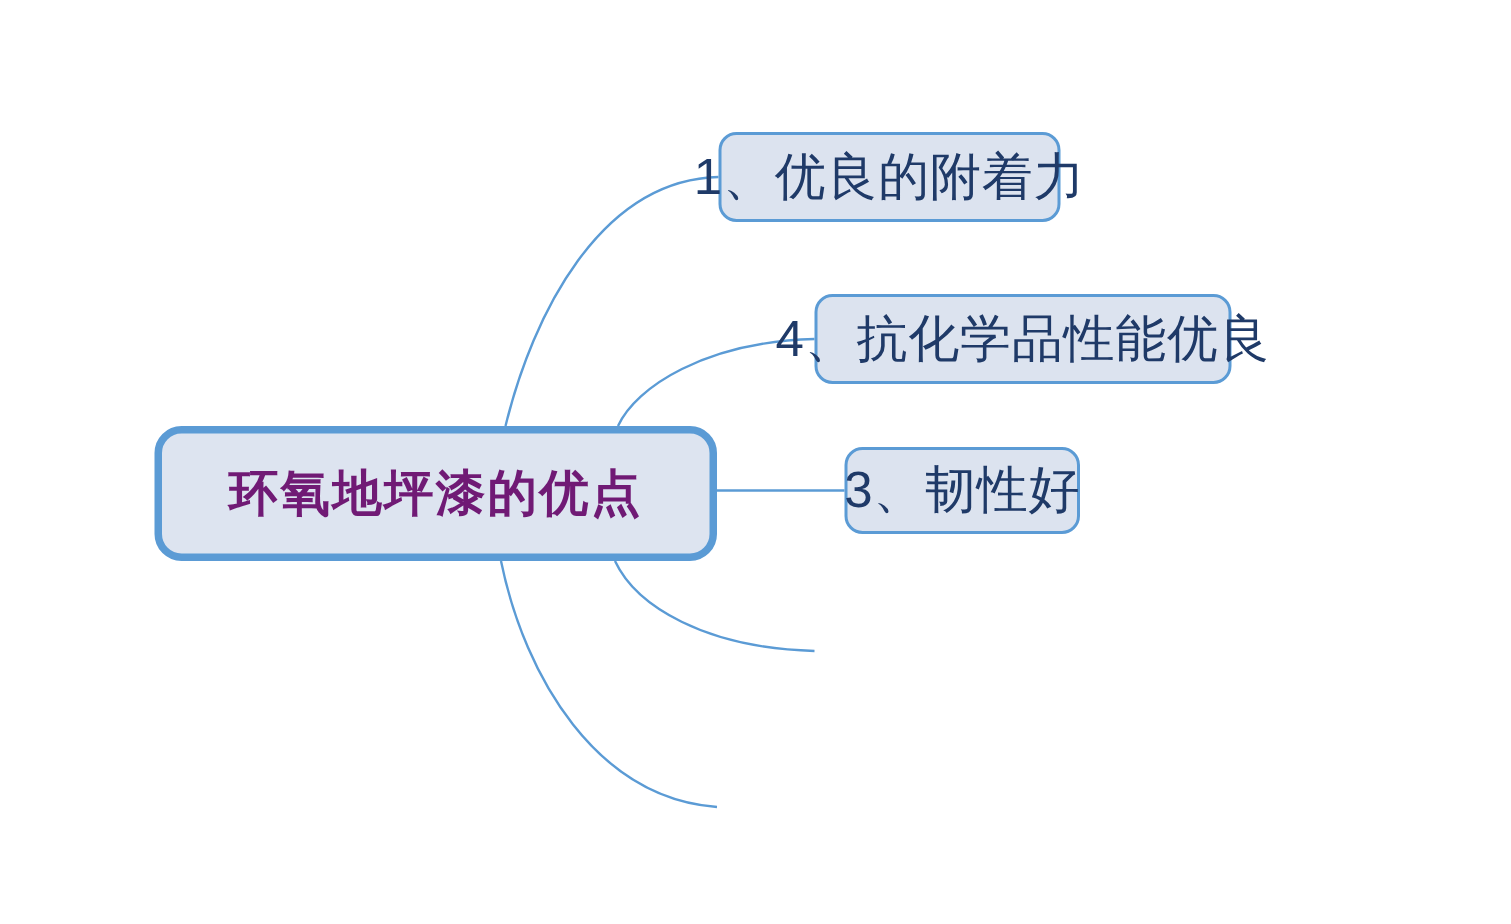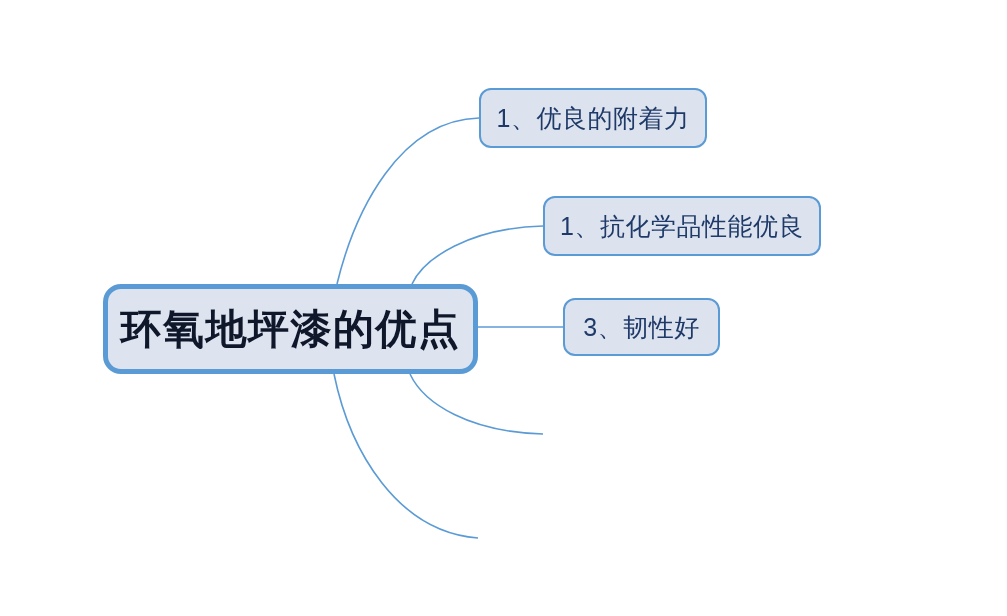--- a/index.html
+++ b/index.html
@@ -45,28 +45,28 @@
   #root-node {
     left: 103px;
     top: 284px;
     width: 375px;
     height: 90px;
     border-width: 5px;
     border-radius: 18px;
     background: #dde4f0;
   }
   #root-node .node-label {
-    color: #0f172a;
-    font-size: 41px;
+    color: #701a75;
+    font-size: 33px;
     font-weight: bold;
     letter-spacing: 1.5px;
   }
   .child-node .node-label {
     color: #1f3a68;
-    font-size: 25px;
+    font-size: 34px;
     font-weight: normal;
   }
   #child-node-1 { left: 479px; top: 88px;  width: 228px; height: 60px; }
   #child-node-2 { left: 543px; top: 196px; width: 278px; height: 60px; }
   #child-node-3 { left: 563px; top: 298px; width: 157px; height: 58px; }
   #child-node-4 { left: 543px; top: 407px; width: 253px; height: 55px; }
   #child-node-5 { left: 478px; top: 508px; width: 178px; height: 60px; }
 </style>
 </head>
 <body>
@@ -83,21 +83,21 @@
 
   <div class="node" id="root-node">
     <span class="node-label">环氧地坪漆的优点</span>
   </div>
 
   <div class="node child-node" id="child-node-1">
     <span class="node-label">1、优良的附着力</span>
   </div>
 
   <div class="node child-node" id="child-node-2">
-    <span class="node-label">1、抗化学品性能优良</span>
+    <span class="node-label">4、抗化学品性能优良</span>
   </div>
 
   <div class="node child-node" id="child-node-3">
     <span class="node-label">3、韧性好</span>
   </div>
 
 
 
 </div>
 

